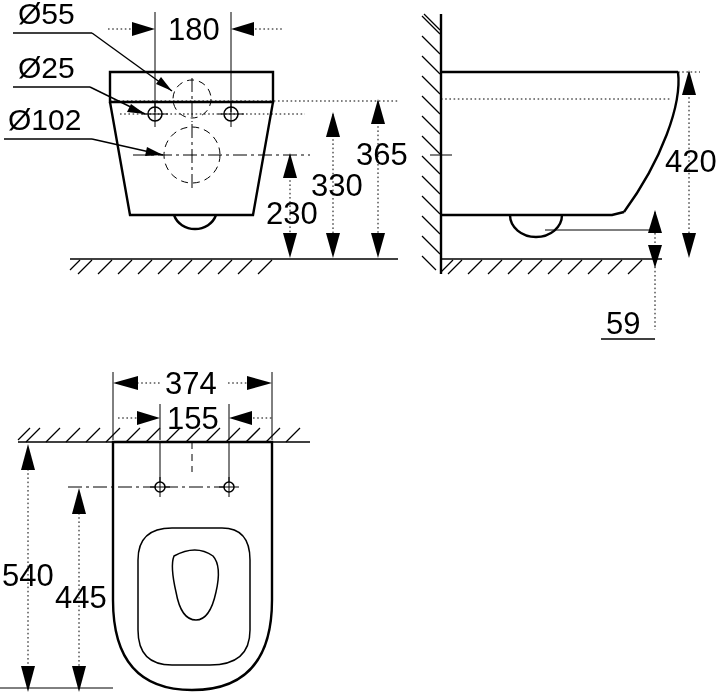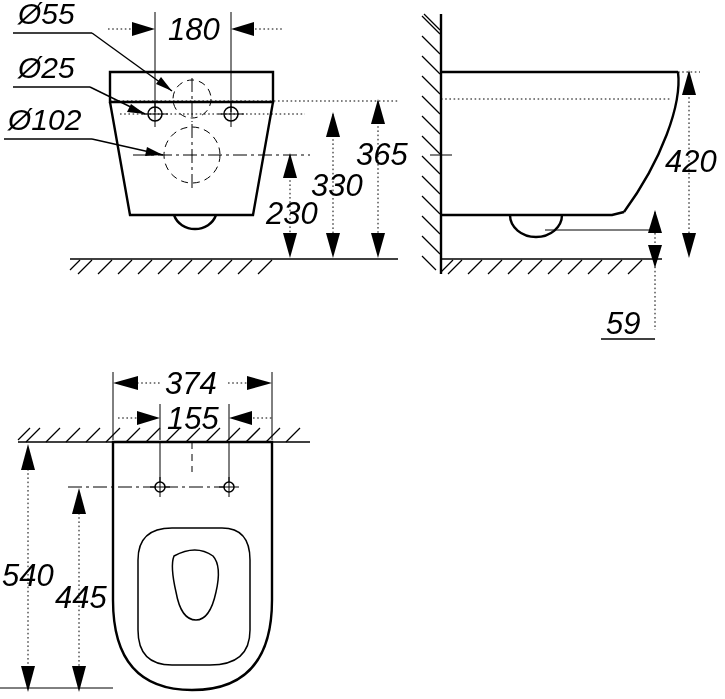--- a/index.html
+++ b/index.html
@@ -14,21 +14,20 @@
     font-family: "Liberation Sans", sans-serif;
     position: relative;
     overflow: hidden;
   }
   #drawing-root {
     position: absolute;
     left: 0;
     top: 0;
     width: 725px;
     height: 617px;
-    font-style: italic;
   }
   svg {
     display: block;
   }
   text {
     font-family: "Liberation Sans", sans-serif;
     fill: #000000;
   }
   .dim-text {
     font-size: 31px;

